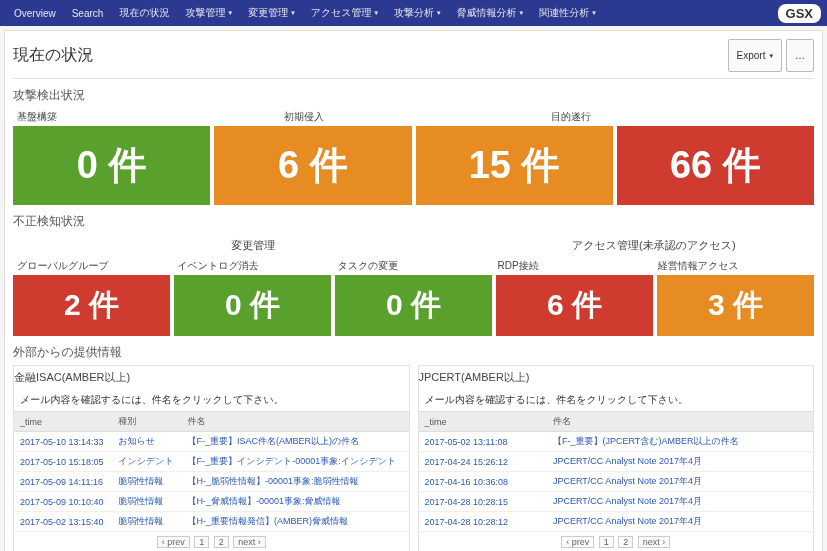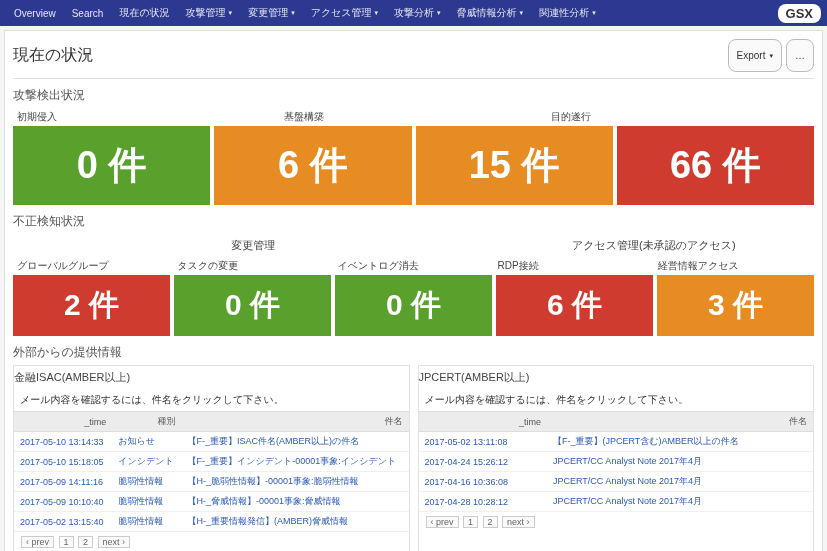--- a/index.html
+++ b/index.html
@@ -5,42 +5,42 @@
   * { box-sizing: border-box; margin: 0; padding: 0; }
   body { font-family: "Meiryo", "MS PGothic", Arial, sans-serif; font-size: 11px; background: #f5f5f5; color: #333; }
   .navbar { background: #2b3990; color: #fff; height: 26px; display: flex; align-items: center; padding: 0 6px; }
   .navbar .nav-item { padding: 0 8px; font-size: 10px; color: #e6e6f0; display: flex; align-items: center; cursor: pointer; }
   .navbar .caret { margin-left: 3px; font-size: 7px; }
   .navbar .brand { margin-left: auto; background: #fff; color: #333; font-weight: bold; padding: 2px 8px; font-size: 13px; border-radius: 8px; }
   .page { background: #fff; margin: 4px; border: 1px solid #ddd; padding: 4px 8px 10px; }
   .page-head { display: flex; align-items: center; border-bottom: 1px solid #e2e2e2; padding: 4px 0 6px; }
   .page-title { font-size: 16px; }
   .head-actions { margin-left: auto; display: flex; gap: 4px; }
-  .btn { border: 1px solid #bbb; background: #fafafa; padding: 10px 8px; font-size: 10px; border-radius: 8px; cursor: pointer; display: inline-flex; align-items: center; }
+  .btn { border: 1px solid #bbb; background: #fafafa; padding: 10px 8px; font-size: 10px; border-radius: 2px; cursor: pointer; display: inline-flex; align-items: center; }
   .btn .caret { margin-left: 4px; font-size: 7px; }
   .section-title { font-size: 12px; color: #555; margin: 8px 0 4px; }
   .subhead-row { display: flex; }
   .subhead-row > div { flex: 1; font-size: 10px; color: #444; padding: 2px 4px; }
   .big-row { display: flex; gap: 4px; }
   .big-card { flex: 1; color: #fff; text-align: center; padding: 14px 0; font-size: 38px; font-weight: bold; }
   .big-card.small5 { font-size: 30px; padding: 10px 0; }
   .green { background: #5aa02c; }
   .orange { background: #e78b23; }
   .red { background: #cf3b2f; }
   .sublabel-row { display: flex; }
   .sublabel-row > div { flex: 1; text-align: center; font-size: 11px; color: #444; padding: 4px 0; }
   .two-col { display: flex; gap: 8px; margin-top: 4px; }
   .panel { flex: 1; border: 1px solid #e2e2e2; }
   .panel-title { text-align: left; font-size: 11px; padding: 4px 0; color: #444; }
   .panel-note { font-size: 10px; padding: 4px 6px; }
   table { width: 100%; border-collapse: collapse; font-size: 9px; }
-  th { text-align: right; background: #ececec; border-top: 1px solid #ddd; border-bottom: 1px solid #ddd; padding: 3px 6px; font-weight: normal; color: #555; }
+  th { text-align: left; background: #ececec; border-top: 1px solid #ddd; border-bottom: 1px solid #ddd; padding: 3px 6px; font-weight: normal; color: #555; }
   td { padding: 3px 6px; border-bottom: 1px solid #f0f0f0; color: #2a5ab8; }
   td.time { color: #2a5ab8; }
-  .pager { text-align: left; font-size: 9px; padding: 4px 6px; color: #666; }
+  .pager { text-align: center; font-size: 9px; padding: 4px 6px; color: #666; }
   .pager span { display: inline-block; border: 1px solid #ccc; padding: 0 4px; margin: 0 1px; background: #fafafa; cursor: pointer; }
   .full-panel { border: 1px solid #e2e2e2; margin-top: 8px; }
 </style>
 </head>
 <body>
 
 <div class="navbar">
   <div class="nav-item">
       <span>Overview</span>
     </div>
@@ -84,40 +84,40 @@
       <div class="btn">
           <span>Export</span>
           <span class="caret">▾</span>
         </div>
       <div class="btn">…</div>
     </div>
   </div>
 
   <div class="section-title">攻撃検出状況</div>
   <div class="subhead-row">
+    <div>基盤構築</div>
     <div>初期侵入</div>
-    <div>基盤構築</div>
     <div>目的遂行</div>
   </div>
   <div class="big-row">
     <div class="big-card green">0 件</div>
     <div class="big-card orange">6 件</div>
     <div class="big-card orange">15 件</div>
     <div class="big-card red">66 件</div>
   </div>
 
   <div class="section-title">不正検知状況</div>
   <div class="sublabel-row">
     <div style="flex:3">変更管理</div>
     <div style="flex:2">アクセス管理(未承認のアクセス)</div>
   </div>
   <div class="subhead-row">
     <div>グローバルグループ</div>
+    <div>イベントログ消去</div>
     <div>タスクの変更</div>
-    <div>イベントログ消去</div>
     <div>RDP接続</div>
     <div>経営情報アクセス</div>
   </div>
   <div class="big-row">
     <div class="big-card small5 red">2 件</div>
     <div class="big-card small5 green">0 件</div>
     <div class="big-card small5 green">0 件</div>
     <div class="big-card small5 red">6 件</div>
     <div class="big-card small5 orange">3 件</div>
   </div>
@@ -183,20 +183,24 @@
             </tr>
         <tr>
               <td class="time">2017-04-24 15:26:12</td>
               <td>JPCERT/CC Analyst Note 2017年4月</td>
             </tr>
         <tr>
               <td class="time">2017-04-16 10:36:08</td>
               <td>JPCERT/CC Analyst Note 2017年4月</td>
             </tr>
         <tr>
+              <td class="time">2017-04-28 10:28:15</td>
+              <td>JPCERT/CC Analyst Note 2017年4月</td>
+            </tr>
+        <tr>
               <td class="time">2017-04-28 10:28:12</td>
               <td>JPCERT/CC Analyst Note 2017年4月</td>
             </tr>
       </tbody>
         </table>
       <div class="pager">
         <span>‹ prev</span>
         <span>1</span>
         <span>2</span>
         <span>next ›</span>

